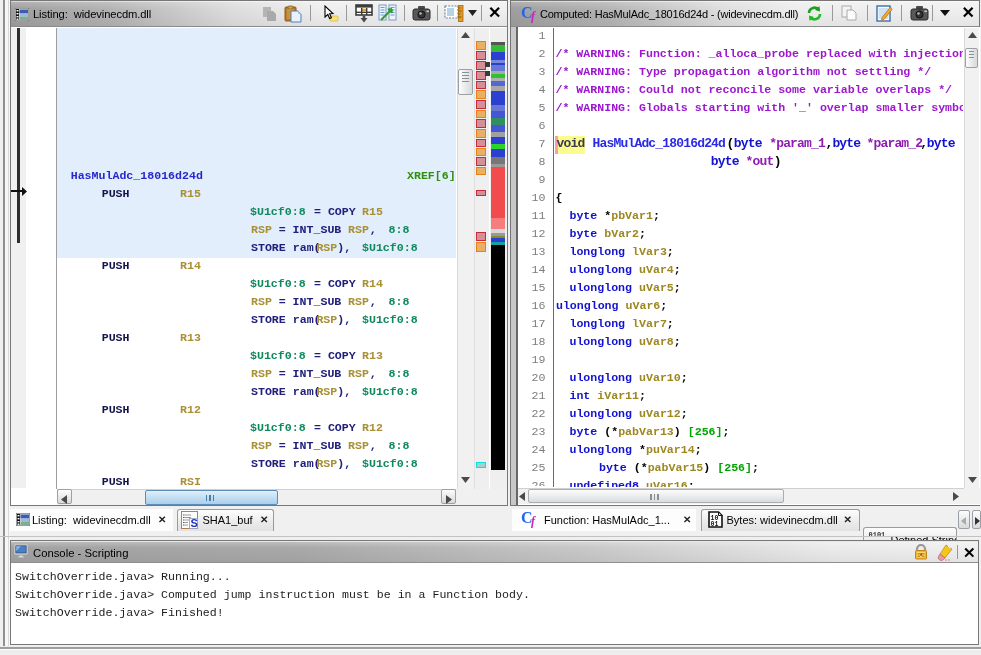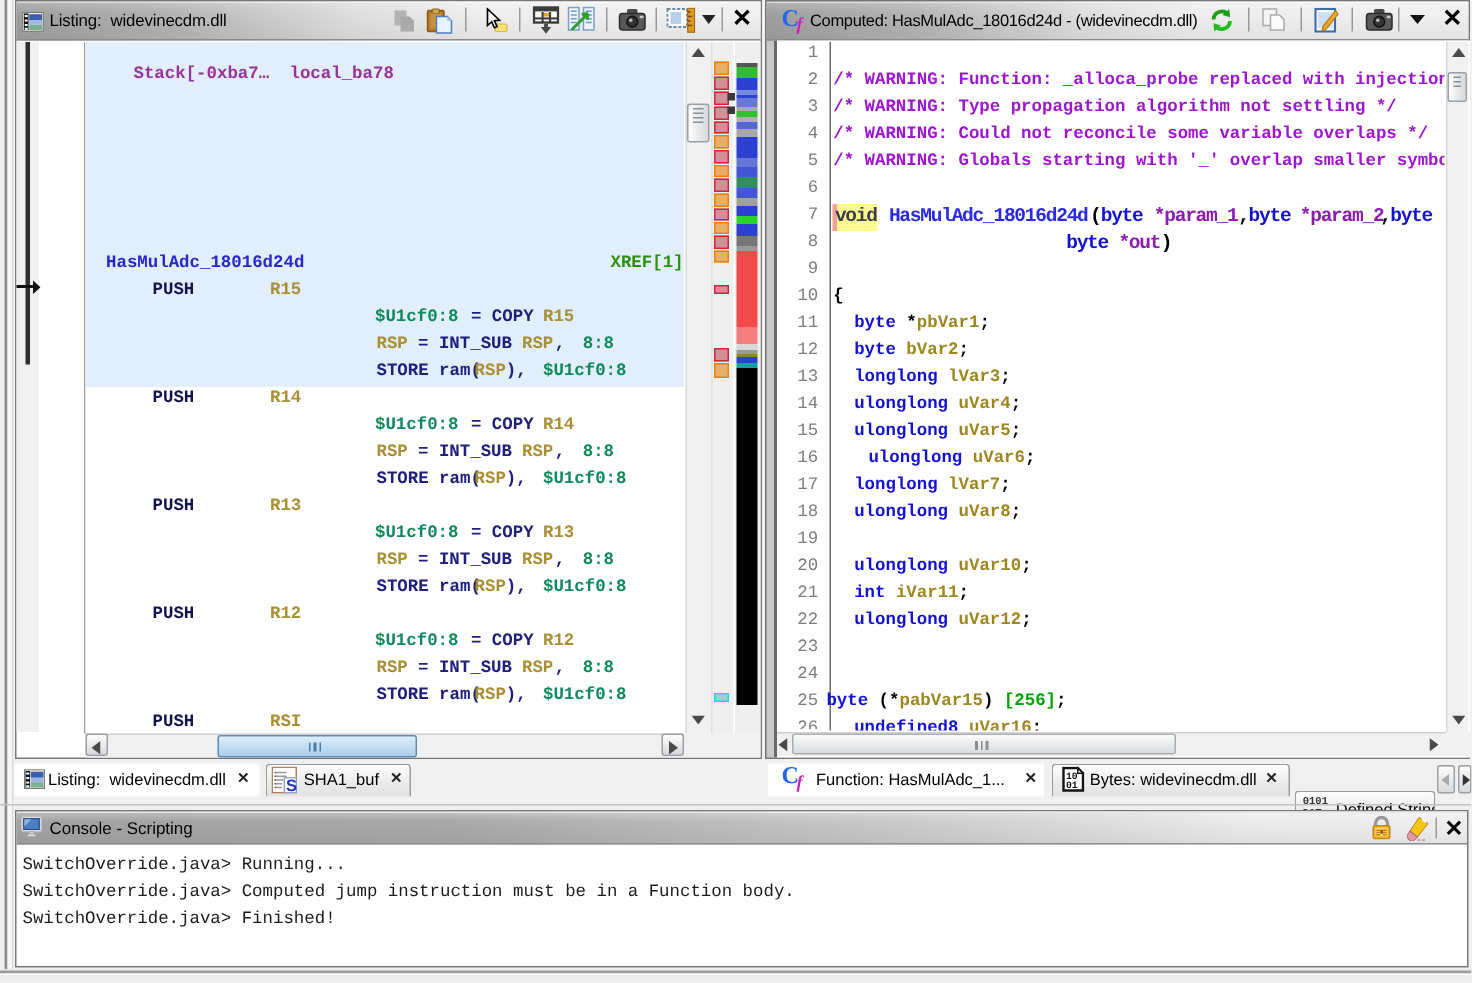--- a/index.html
+++ b/index.html
@@ -98,22 +98,21 @@
 <div class="a" style="left:26px;top:28px;width:30px;height:460px;background:#fff"></div>
 <div class="a" style="left:16.7px;top:28px;width:3.4px;height:215px;background:#2e2e2e"></div>
 <div class="a" style="left:11px;top:190px;width:11px;height:2.4px;background:#111"></div>
 <svg class="a" style="left:21.5px;top:187px" width="5" height="9" viewBox="0 0 5 9">
     <path d="M0 0 L5 4.5 L0 9 z" fill="#111"></path>
   </svg>
 <div class="a" style="left:56px;top:28px;width:1px;height:461px;background:#9e9e9e"></div>
 <div class="a" style="left:57px;top:28px;width:399px;height:460px;background:#fff"></div>
 <div class="a" style="left:57px;top:28px;width:399px;height:230px;background:#e2eefb"></div>
 <div class="a" style="left:57px;top:28px;width:399px;height:460px;overflow:hidden">
-    <div class="a mono" style="left:0;top:13.4px;width:399px;height:18px"><span style="position:absolute;left:32.0px;color:#993399">Stack[-0xba7…</span><span style="position:absolute;left:136.0px;color:#993399">local_ba78</span></div>
-    <div class="a mono" style="left:0;top:139.19px;width:399px;height:18px"><span style="position:absolute;left:13.7px;color:#2727cd">HasMulAdc_18016d24d</span><span style="position:absolute;left:350.0px;color:#2f8f0e">XREF[1]</span></div>
+    <div class="a mono" style="left:0;top:139.19px;width:399px;height:18px"><span style="position:absolute;left:13.7px;color:#2727cd">HasMulAdc_18016d24d</span><span style="position:absolute;left:350.0px;color:#2f8f0e">XREF[6]</span></div>
     <div class="a mono" style="left:0;top:157.16px;width:399px;height:18px"><span style="position:absolute;left:44.7px;color:#14144c">PUSH</span><span style="position:absolute;left:123.0px;color:#a98f35">R15</span></div>
     <div class="a mono" style="left:0;top:175.13px;width:399px;height:18px"><span style="position:absolute;left:193.0px;color:#108a5c">$U1cf0:8</span><span style="position:absolute;left:257.0px;color:#20207c">= COPY</span><span style="position:absolute;left:305.0px;color:#a98f35">R15</span></div>
     <div class="a mono" style="left:0;top:193.1px;width:399px;height:18px"><span style="position:absolute;left:194.0px;color:#a98f35">RSP</span><span style="position:absolute;left:221.7px;color:#20207c">= INT_SUB</span><span style="position:absolute;left:291.0px;color:#a98f35">RSP</span><span style="position:absolute;left:312.8px;color:#20207c">,</span><span style="position:absolute;left:331.5px;color:#108a5c">8:8</span></div>
     <div class="a mono" style="left:0;top:211.07px;width:399px;height:18px"><span style="position:absolute;left:194.0px;color:#20207c">STORE ram(</span><span style="position:absolute;left:259.4px;color:#a98f35">RSP</span><span style="position:absolute;left:280.2px;color:#20207c">),</span><span style="position:absolute;left:305.0px;color:#108a5c">$U1cf0:8</span></div>
     <div class="a mono" style="left:0;top:229.04px;width:399px;height:18px"><span style="position:absolute;left:44.7px;color:#14144c">PUSH</span><span style="position:absolute;left:123.0px;color:#a98f35">R14</span></div>
     <div class="a mono" style="left:0;top:247.01px;width:399px;height:18px"><span style="position:absolute;left:193.0px;color:#108a5c">$U1cf0:8</span><span style="position:absolute;left:257.0px;color:#20207c">= COPY</span><span style="position:absolute;left:305.0px;color:#a98f35">R14</span></div>
     <div class="a mono" style="left:0;top:264.97999999999996px;width:399px;height:18px"><span style="position:absolute;left:194.0px;color:#a98f35">RSP</span><span style="position:absolute;left:221.7px;color:#20207c">= INT_SUB</span><span style="position:absolute;left:291.0px;color:#a98f35">RSP</span><span style="position:absolute;left:312.8px;color:#20207c">,</span><span style="position:absolute;left:331.5px;color:#108a5c">8:8</span></div>
     <div class="a mono" style="left:0;top:282.94999999999993px;width:399px;height:18px"><span style="position:absolute;left:194.0px;color:#20207c">STORE ram(</span><span style="position:absolute;left:259.4px;color:#a98f35">RSP</span><span style="position:absolute;left:280.2px;color:#20207c">),</span><span style="position:absolute;left:305.0px;color:#108a5c">$U1cf0:8</span></div>
     <div class="a mono" style="left:0;top:300.91999999999996px;width:399px;height:18px"><span style="position:absolute;left:44.7px;color:#14144c">PUSH</span><span style="position:absolute;left:123.0px;color:#a98f35">R13</span></div>
     <div class="a mono" style="left:0;top:318.89px;width:399px;height:18px"><span style="position:absolute;left:193.0px;color:#108a5c">$U1cf0:8</span><span style="position:absolute;left:257.0px;color:#20207c">= COPY</span><span style="position:absolute;left:305.0px;color:#a98f35">R13</span></div>
@@ -280,27 +279,29 @@
     <div class="a mono" style="left:555.5px;top:81.1px;height:18px"><span style="color:#9c17cf">/* WARNING: Could not reconcile some variable overlaps */</span></div>
     <div class="a mono" style="left:555.5px;top:99.1px;height:18px"><span style="color:#9c17cf">/* WARNING: Globals starting with '_' overlap smaller symbols */</span></div>
     <div class="a mono" style="left:555.5px;top:135.1px;height:18px;font-size:13px;letter-spacing:-0.83px"><span style="position:absolute;left:1.1px;color:#3c3c50">void</span><span style="position:absolute;left:37.1px;color:#2a2ae6">HasMulAdc_18016d24d</span><span style="position:absolute;left:171.1px;color:#000000">(</span><span style="position:absolute;left:178.3px;color:#1212d0">byte</span><span style="position:absolute;left:213.7px;color:#8d1cb0">*param_1</span><span style="position:absolute;left:270.0px;color:#000000">,</span><span style="position:absolute;left:276.9px;color:#1212d0">byte</span><span style="position:absolute;left:311.0px;color:#8d1cb0">*param_2</span><span style="position:absolute;left:364.7px;color:#000000">,</span><span style="position:absolute;left:371.3px;color:#1212d0">byte</span></div>
     <div class="a mono" style="left:555.5px;top:153.1px;height:18px;font-size:13px;letter-spacing:-0.83px"><span style="position:absolute;left:155.3px;color:#1212d0">byte</span><span style="position:absolute;left:190.1px;color:#8d1cb0">*out</span><span style="position:absolute;left:218.3px;color:#000000">)</span></div>
     <div class="a mono" style="left:555.5px;top:189.1px;height:18px"><span style="color:#000000">{</span></div>
     <div class="a mono" style="left:555.5px;top:207.1px;height:18px">  <span style="color:#1212d0">byte</span> <span style="color:#000000">*</span><span style="color:#9d8721">pbVar1</span><span style="color:#000000">;</span></div>
     <div class="a mono" style="left:555.5px;top:225.1px;height:18px">  <span style="color:#1212d0">byte</span> <span style="color:#9d8721">bVar2</span><span style="color:#000000">;</span></div>
     <div class="a mono" style="left:555.5px;top:243.1px;height:18px">  <span style="color:#1212d0">longlong</span> <span style="color:#9d8721">lVar3</span><span style="color:#000000">;</span></div>
     <div class="a mono" style="left:555.5px;top:261.1px;height:18px">  <span style="color:#1212d0">ulonglong</span> <span style="color:#9d8721">uVar4</span><span style="color:#000000">;</span></div>
     <div class="a mono" style="left:555.5px;top:279.1px;height:18px">  <span style="color:#1212d0">ulonglong</span> <span style="color:#9d8721">uVar5</span><span style="color:#000000">;</span></div>
-    <div class="a mono" style="left:565px;top:297.1px;height:18px">  <span style="color:#1212d0">ulonglong</span> <span style="color:#9d8721">uVar6</span><span style="color:#000000">;</span></div>
+    <div class="a mono" style="left:542px;top:297.1px;height:18px">  <span style="color:#1212d0">ulonglong</span> <span style="color:#9d8721">uVar6</span><span style="color:#000000">;</span></div>
     <div class="a mono" style="left:555.5px;top:315.1px;height:18px">  <span style="color:#1212d0">longlong</span> <span style="color:#9d8721">lVar7</span><span style="color:#000000">;</span></div>
     <div class="a mono" style="left:555.5px;top:333.1px;height:18px">  <span style="color:#1212d0">ulonglong</span> <span style="color:#9d8721">uVar8</span><span style="color:#000000">;</span></div>
     <div class="a mono" style="left:555.5px;top:369.1px;height:18px">  <span style="color:#1212d0">ulonglong</span> <span style="color:#9d8721">uVar10</span><span style="color:#000000">;</span></div>
     <div class="a mono" style="left:555.5px;top:387.1px;height:18px">  <span style="color:#1212d0">int</span> <span style="color:#9d8721">iVar11</span><span style="color:#000000">;</span></div>
     <div class="a mono" style="left:555.5px;top:405.1px;height:18px">  <span style="color:#1212d0">ulonglong</span> <span style="color:#9d8721">uVar12</span><span style="color:#000000">;</span></div>
-    <div class="a mono" style="left:537px;top:459.1px;height:18px">  <span style="color:#1212d0">byte</span> <span style="color:#000000">(*</span><span style="color:#9d8721">pabVar15</span><span style="color:#000000">) </span><span style="color:#00a400">[256]</span><span style="color:#000000">;</span></div>
+    <div class="a mono" style="left:555.5px;top:423.1px;height:18px">  <span style="color:#1212d0">byte</span> <span style="color:#000000">(*</span><span style="color:#9d8721">pabVar13</span><span style="color:#000000">) </span><span style="color:#00a400">[256]</span><span style="color:#000000">;</span></div>
+    <div class="a mono" style="left:555.5px;top:441.1px;height:18px">  <span style="color:#1212d0">ulonglong</span> <span style="color:#000000">*</span><span style="color:#9d8721">puVar14</span><span style="color:#000000">;</span></div>
+    <div class="a mono" style="left:585px;top:459.1px;height:18px">  <span style="color:#1212d0">byte</span> <span style="color:#000000">(*</span><span style="color:#9d8721">pabVar15</span><span style="color:#000000">) </span><span style="color:#00a400">[256]</span><span style="color:#000000">;</span></div>
     <div class="a mono" style="left:555.5px;top:477.1px;height:18px">  <span style="color:#1212d0">undefined8</span> <span style="color:#9d8721">uVar16</span><span style="color:#000000">;</span></div>
   </div>
 <div class="a" style="left:964px;top:28px;width:15px;height:460px;background:#f1f1f1;border-left:1px solid #d9d9d9"></div>
 <div class="a" style="left:964px;top:488px;width:15.5px;height:16px;background:#f1f1f1"></div>
 <svg class="a" style="left:968px;top:32px" width="9" height="6" viewBox="0 0 9 6">
     <path d="M4.5 0 L9 6 H0 z" fill="#4a4a4a"></path>
   </svg>
 <svg class="a" style="left:968px;top:477px" width="9" height="6" viewBox="0 0 9 6">
     <path d="M0 0 h9 L4.5 6 z" fill="#4a4a4a"></path>
   </svg>

